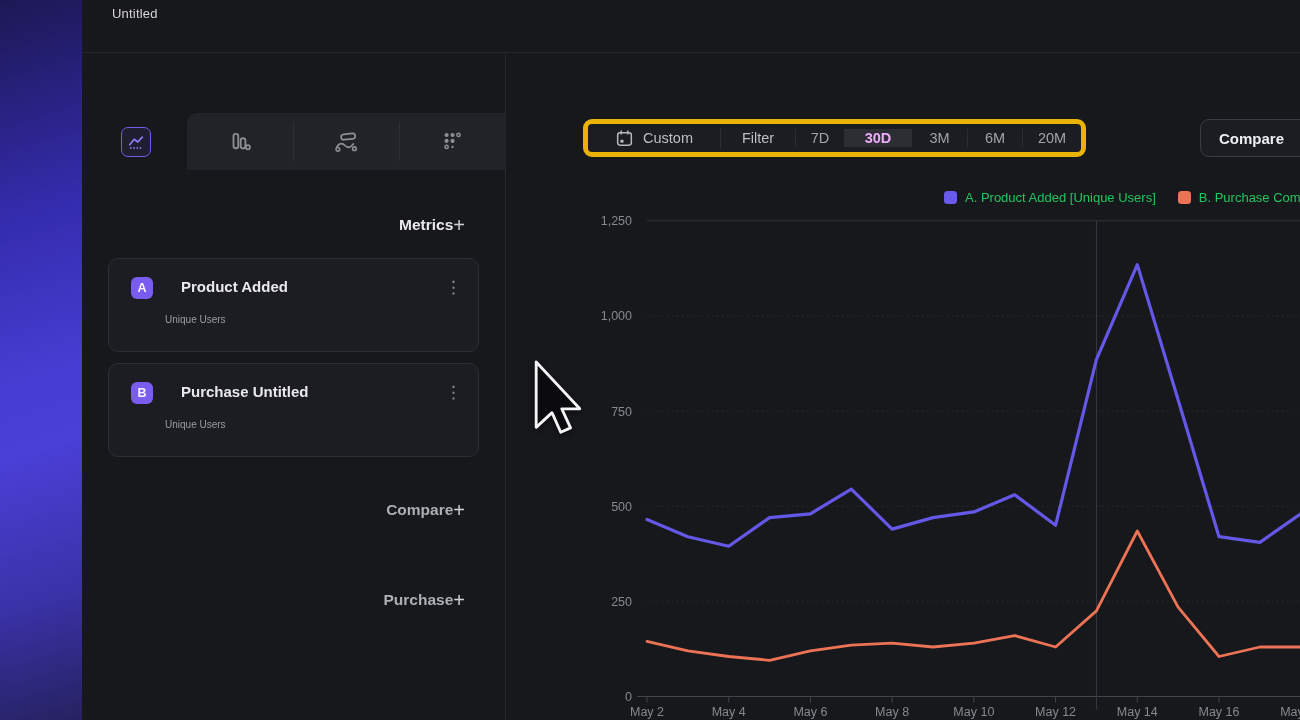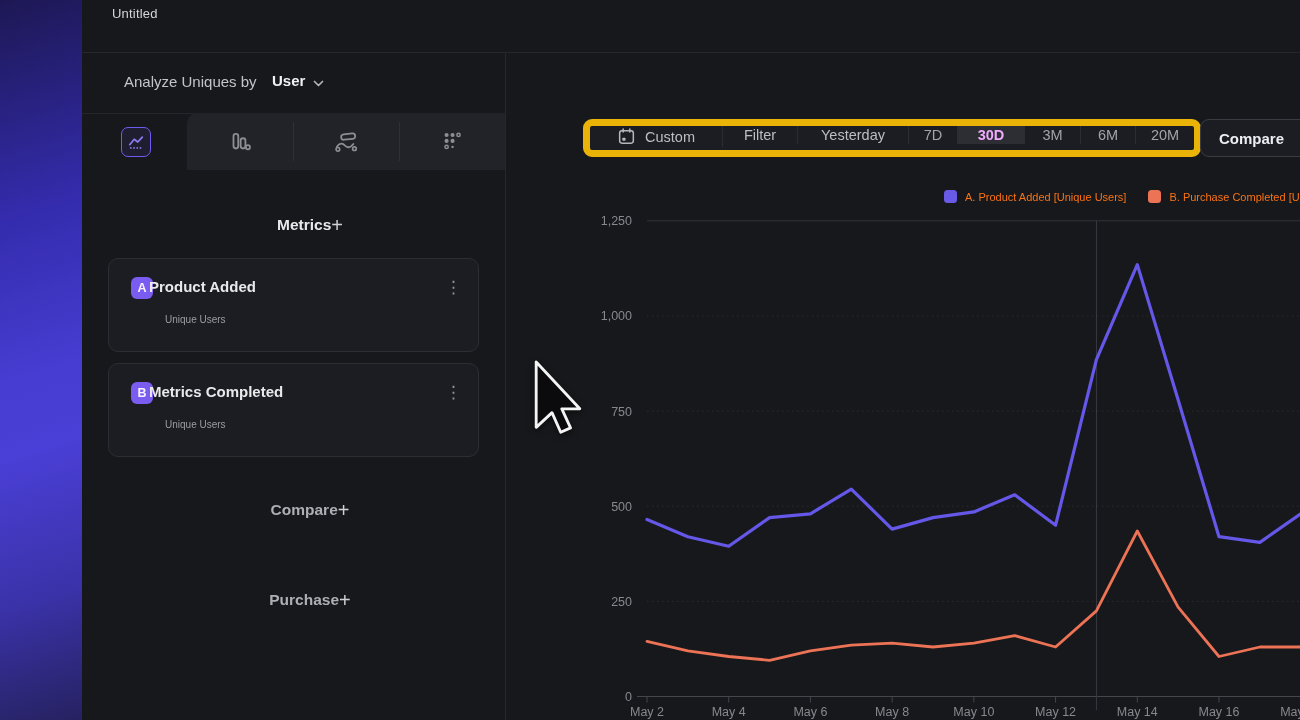--- a/index.html
+++ b/index.html
@@ -33,90 +33,83 @@
   #tabs-row{left:0;top:61px;width:423px;height:57px}
   #tabs-panel{left:105px;top:0;width:318px;height:57px;background:#222328;border-radius:10px 0 0 0}
   .tab-sep{position:absolute;top:9px;width:1px;height:39px;background:#2f3036}
   #tab-selected{
     left:39px;top:14px;width:28px;height:28px;border:1.5px solid #6e5cf0;border-radius:7px;
     background:rgba(110,92,240,.10);display:flex;align-items:center;justify-content:center;
   }
   .tab-cell{position:absolute;top:0;width:106px;height:57px;display:flex;align-items:center;justify-content:center}
 
   
-  .section-row{position:absolute;left:57px;width:342px;display:flex;justify-content:center;align-items:center}
+  .section-row{position:absolute;left:41px;width:342px;display:flex;justify-content:flex-end;align-items:center}
   .section-title{font-size:15.5px;font-weight:700;color:#e9e9ec}
   .section-title.dim{color:#aeafb5}
   .plus{font-size:20px;font-weight:400;color:#cfd0d4;line-height:18px}
 
   .metric-card{
     position:absolute;left:26px;width:369px;height:92px;
     background:#1c1d22;border:1px solid #2d2e34;border-radius:10px;
   }
   .badge{
     position:absolute;left:22px;top:18px;width:22px;height:22px;border-radius:6px;
     background:#7b5cf0;color:#f6f4ff;font-size:12.5px;font-weight:700;
     display:flex;align-items:center;justify-content:center;
   }
-  .metric-title{position:absolute;left:40px;top:19px;font-size:15px;font-weight:700;color:#e9e9ec}
+  .metric-title{position:absolute;left:72px;top:19px;font-size:15px;font-weight:700;color:#e9e9ec}
   .metric-sub{position:absolute;left:56px;top:55px;font-size:10px;color:#9b9ca3}
   .kebab{position:absolute;right:16px;top:18px;font-size:17px;color:#94959b;letter-spacing:0}
 
   
   #range-group{
-    left:583px;top:119px;height:38px;display:flex;align-items:flex-start;
-    background:#1c1d22;border:7px solid #eab308;border-radius:9px;overflow:hidden;box-sizing:border-box;
+    left:583px;top:119px;height:38px;display:flex;align-items:center;
+    background:#1c1d22;border:5px solid #eab308;border-radius:9px;overflow:hidden;box-sizing:border-box;
   }
   .range-btn{
     display:flex;align-items:center;justify-content:center;gap:9px;
     font-size:14.5px;color:#bdbec4;border-right:1px solid #2c2d32;box-sizing:border-box;
     background:transparent;border-top:none;border-bottom:none;border-left:none;
     font-family:"Liberation Sans",sans-serif;
   }
   .range-btn:last-child{border-right:none}
   .range-btn.small{color:#a3a4aa}
   .range-btn.selected{background:#2d2e34;color:#f0abfc;font-weight:700}
   #compare-btn{
     left:1200px;top:119px;height:38px;width:122px;box-sizing:border-box;
     background:#1c1d22;border:1px solid #3b3c43;border-radius:9px;
     color:#edeef1;font-size:15px;font-weight:700;
     display:flex;align-items:center;justify-content:flex-start;padding-left:18px;
     font-family:"Liberation Sans",sans-serif;
   }
 
   
   #legend{left:944px;top:190px;display:flex;gap:22px;white-space:nowrap}
-  .legend-item{display:flex;align-items:center;gap:8px;font-size:11px;color:#f97316}
+  .legend-item{display:flex;align-items:center;gap:8px;font-size:13px;color:#22c55e}
   .legend-swatch{width:13px;height:13px;border-radius:3.5px}
 
   
   #chart-svg{left:0;top:0;pointer-events:none}
 
   
   #cursor{left:534px;top:360px;filter:drop-shadow(0 2px 3px rgba(0,0,0,.55))}
 
   .icon{display:inline-block}
 </style>
 </head>
 <body>
 
 <div class="abs" id="gradient-strip"></div>
 
 <div class="abs" id="app"></div>
 <div class="abs" id="app-header"></div>
 <div class="abs" id="window-title">Untitled</div>
 
 <div class="abs" id="sidebar">
-  <div class="abs" id="analyze-row">
-    <span class="abs" id="analyze-label">Analyze Uniques by</span>
-    <span class="abs" id="analyze-value">User</span>
-    <svg class="abs" id="analyze-chevron" width="11" height="8" viewBox="0 0 11 8">
-      <path d="M1.5 1.5 L5.5 5.5 L9.5 1.5" fill="none" stroke="#b4b5ba" stroke-width="1.7" stroke-linecap="round" stroke-linejoin="round"></path>
-    </svg>
-  </div>
 
   <div class="abs" id="tabs-row">
     <div class="abs" id="tabs-panel">
       <div class="tab-sep" style="left:106px"></div>
       <div class="tab-sep" style="left:212px"></div>
       <div class="tab-cell" style="left:0">
         <svg class="icon" width="26" height="26" viewBox="0 0 24 24">
           <rect x="6" y="4.5" width="4.4" height="13.5" rx="2.2" fill="none" stroke="#8d8e94" stroke-width="1.7"></rect>
           <rect x="12.6" y="8.5" width="4.4" height="9.5" rx="2.2" fill="none" stroke="#8d8e94" stroke-width="1.7"></rect>
           <circle cx="19.3" cy="16.8" r="1.9" fill="none" stroke="#8d8e94" stroke-width="1.6"></circle>
@@ -161,21 +154,21 @@
 
   <div class="metric-card" style="top:206px">
     <span class="badge">A</span>
     <span class="metric-title">Product Added</span>
     <span class="metric-sub">Unique Users</span>
     <span class="kebab">⋮</span>
   </div>
 
   <div class="metric-card" style="top:311px">
     <span class="badge">B</span>
-    <span class="metric-title">Metrics Completed</span>
+    <span class="metric-title">Purchase Untitled</span>
     <span class="metric-sub">Unique Users</span>
     <span class="kebab">⋮</span>
   </div>
 
   <div class="section-row" style="top:449px">
     <span class="section-title dim">Compare</span>
     <span class="plus">+</span>
   </div>
 
   <div class="section-row" style="top:539px">
@@ -188,23 +181,20 @@
     <button class="range-btn" style="width: 133px;">
       <svg width="19" height="19" viewBox="0 0 20 20">
         <rect x="2.8" y="4" width="14.4" height="13" rx="2.4" fill="none" stroke="#b6b7bc" stroke-width="1.6"></rect>
         <path d="M6.5 2.2 v3 M13.5 2.2 v3" stroke="#b6b7bc" stroke-width="1.6" stroke-linecap="round"></path>
         <rect x="5.6" y="11.2" width="3.4" height="3.2" rx="0.8" fill="#b6b7bc"></rect>
       </svg>
       <span>Custom</span>
     </button>
     <button class="range-btn" style="width: 75px;">
       <span>Filter</span>
-    </button>
-    <button class="range-btn" style="width: 111px;">
-      <span>Yesterday</span>
     </button>
     <button class="range-btn small" style="width: 49px;">
       <span>7D</span>
     </button>
     <button class="range-btn small selected" style="width: 67px;">
       <span>30D</span>
     </button>
     <button class="range-btn small" style="width: 56px;">
       <span>3M</span>
     </button>

